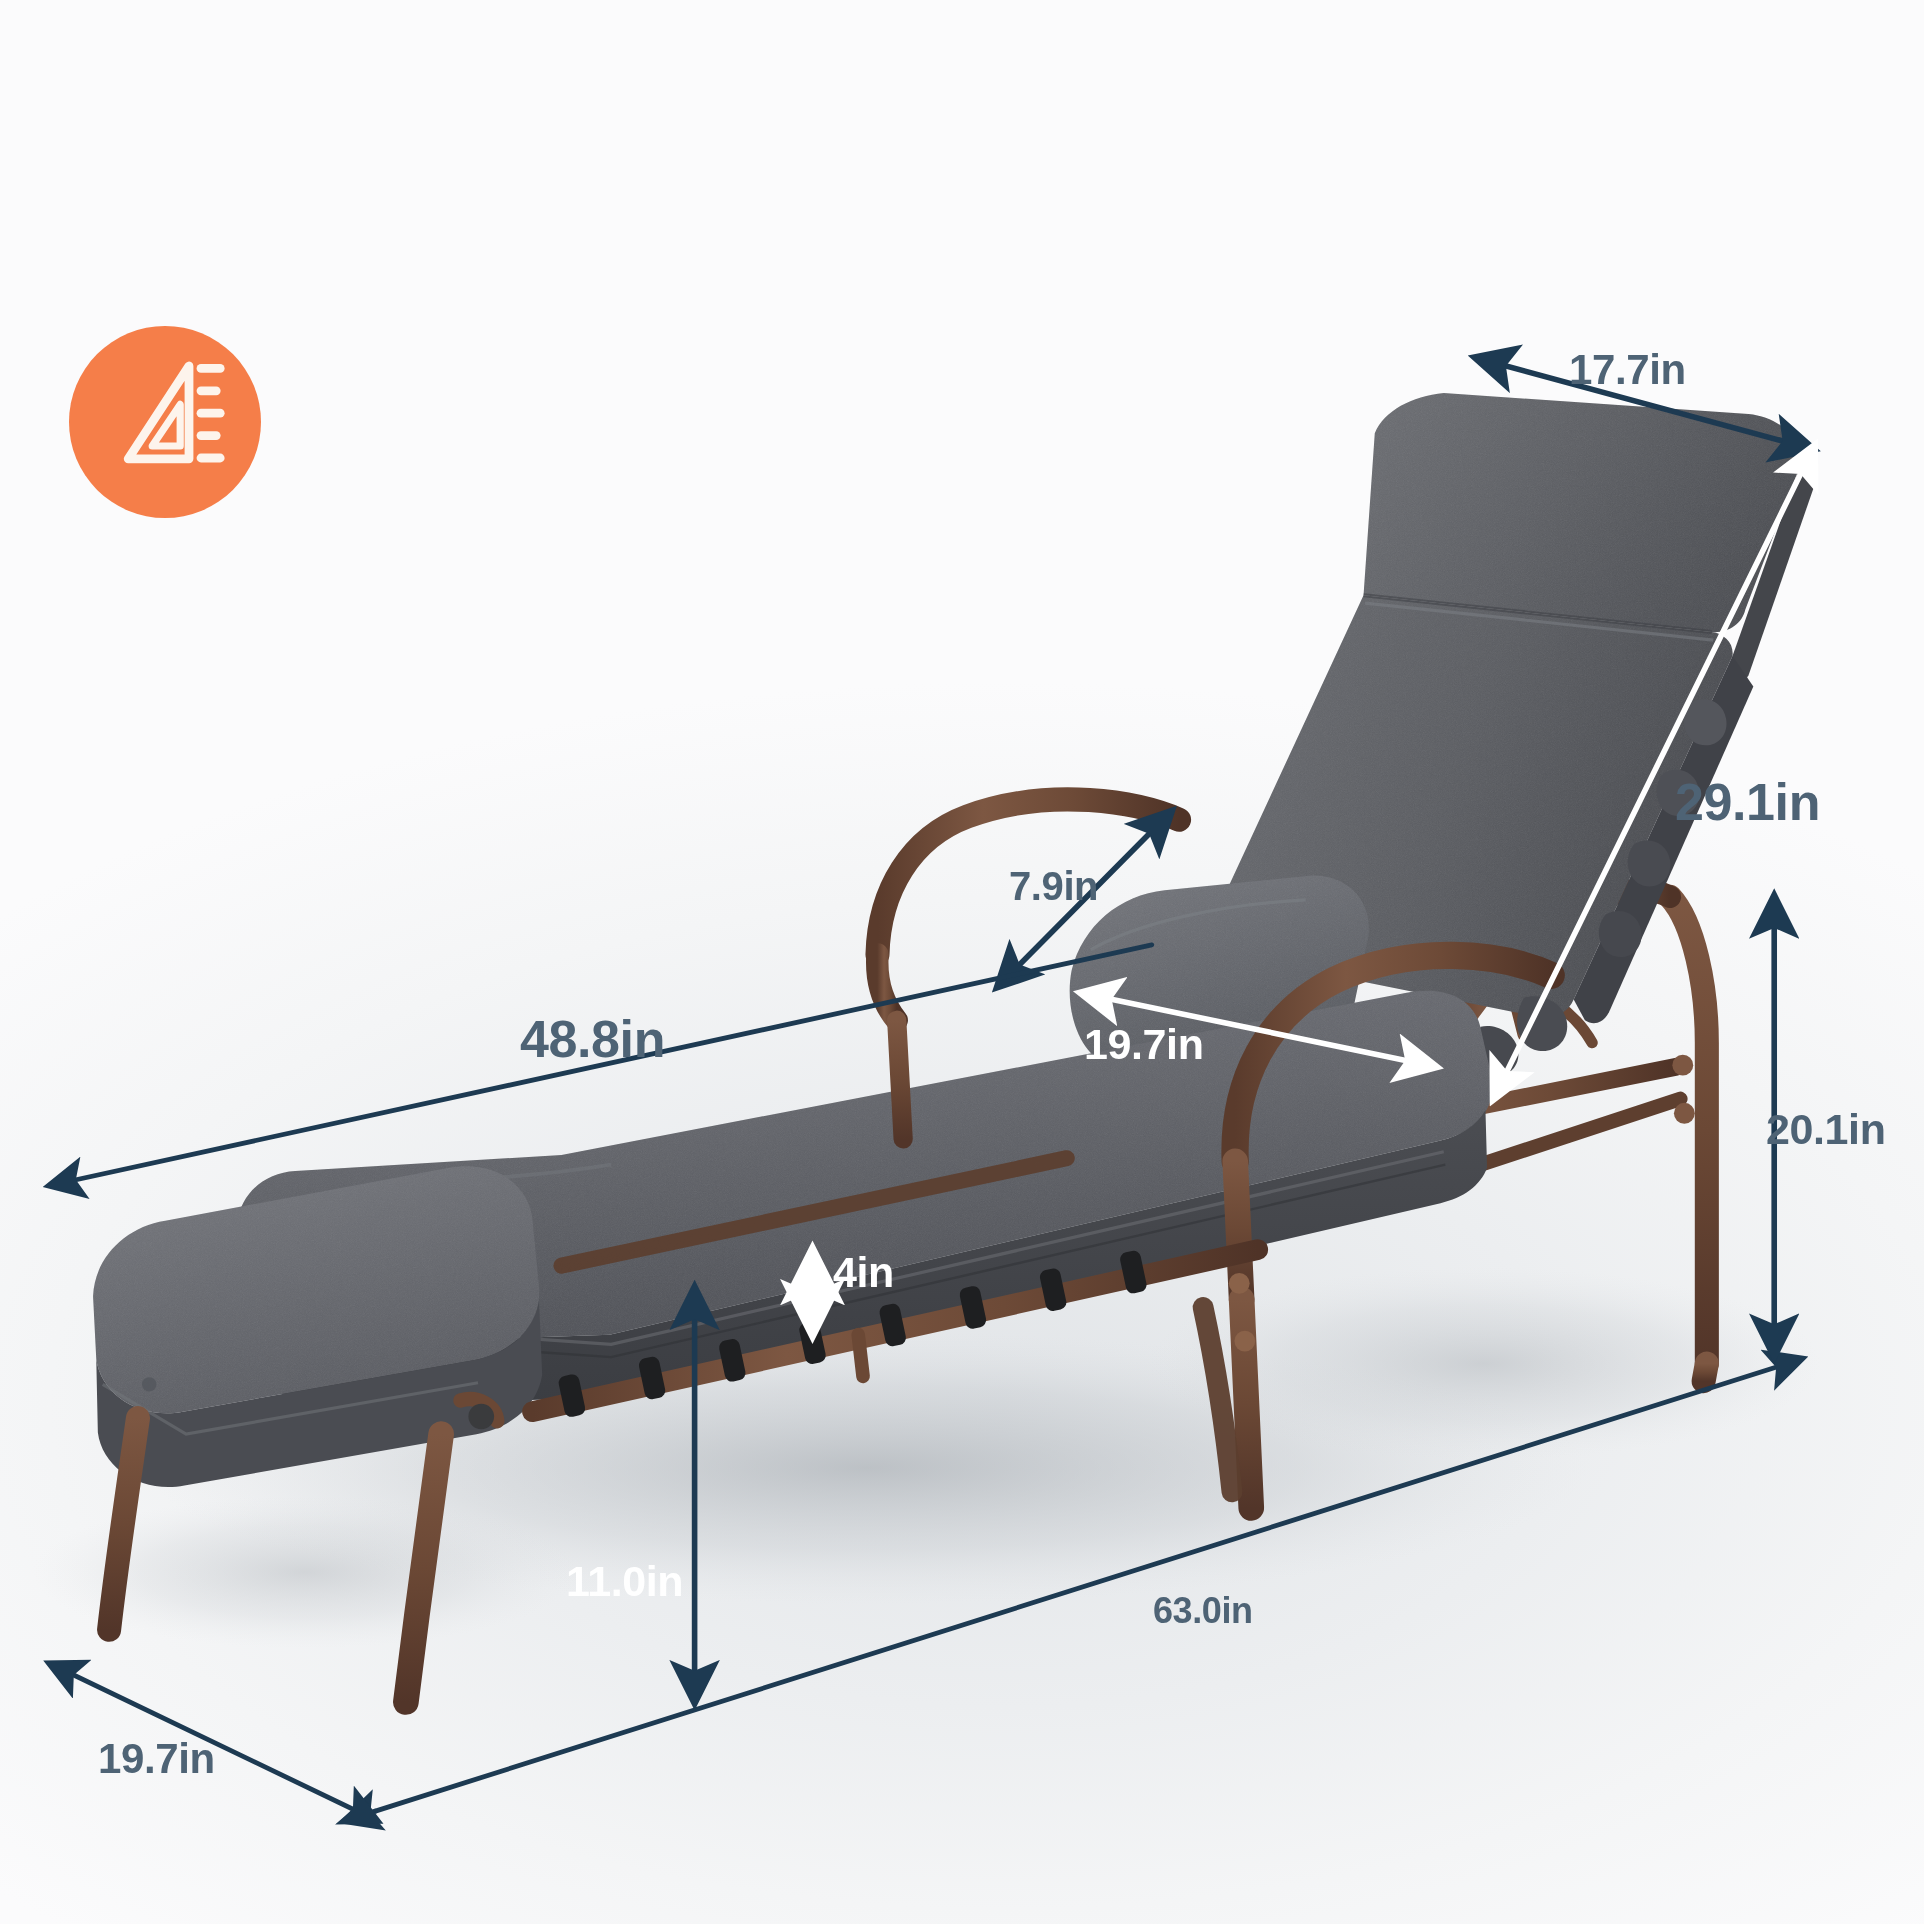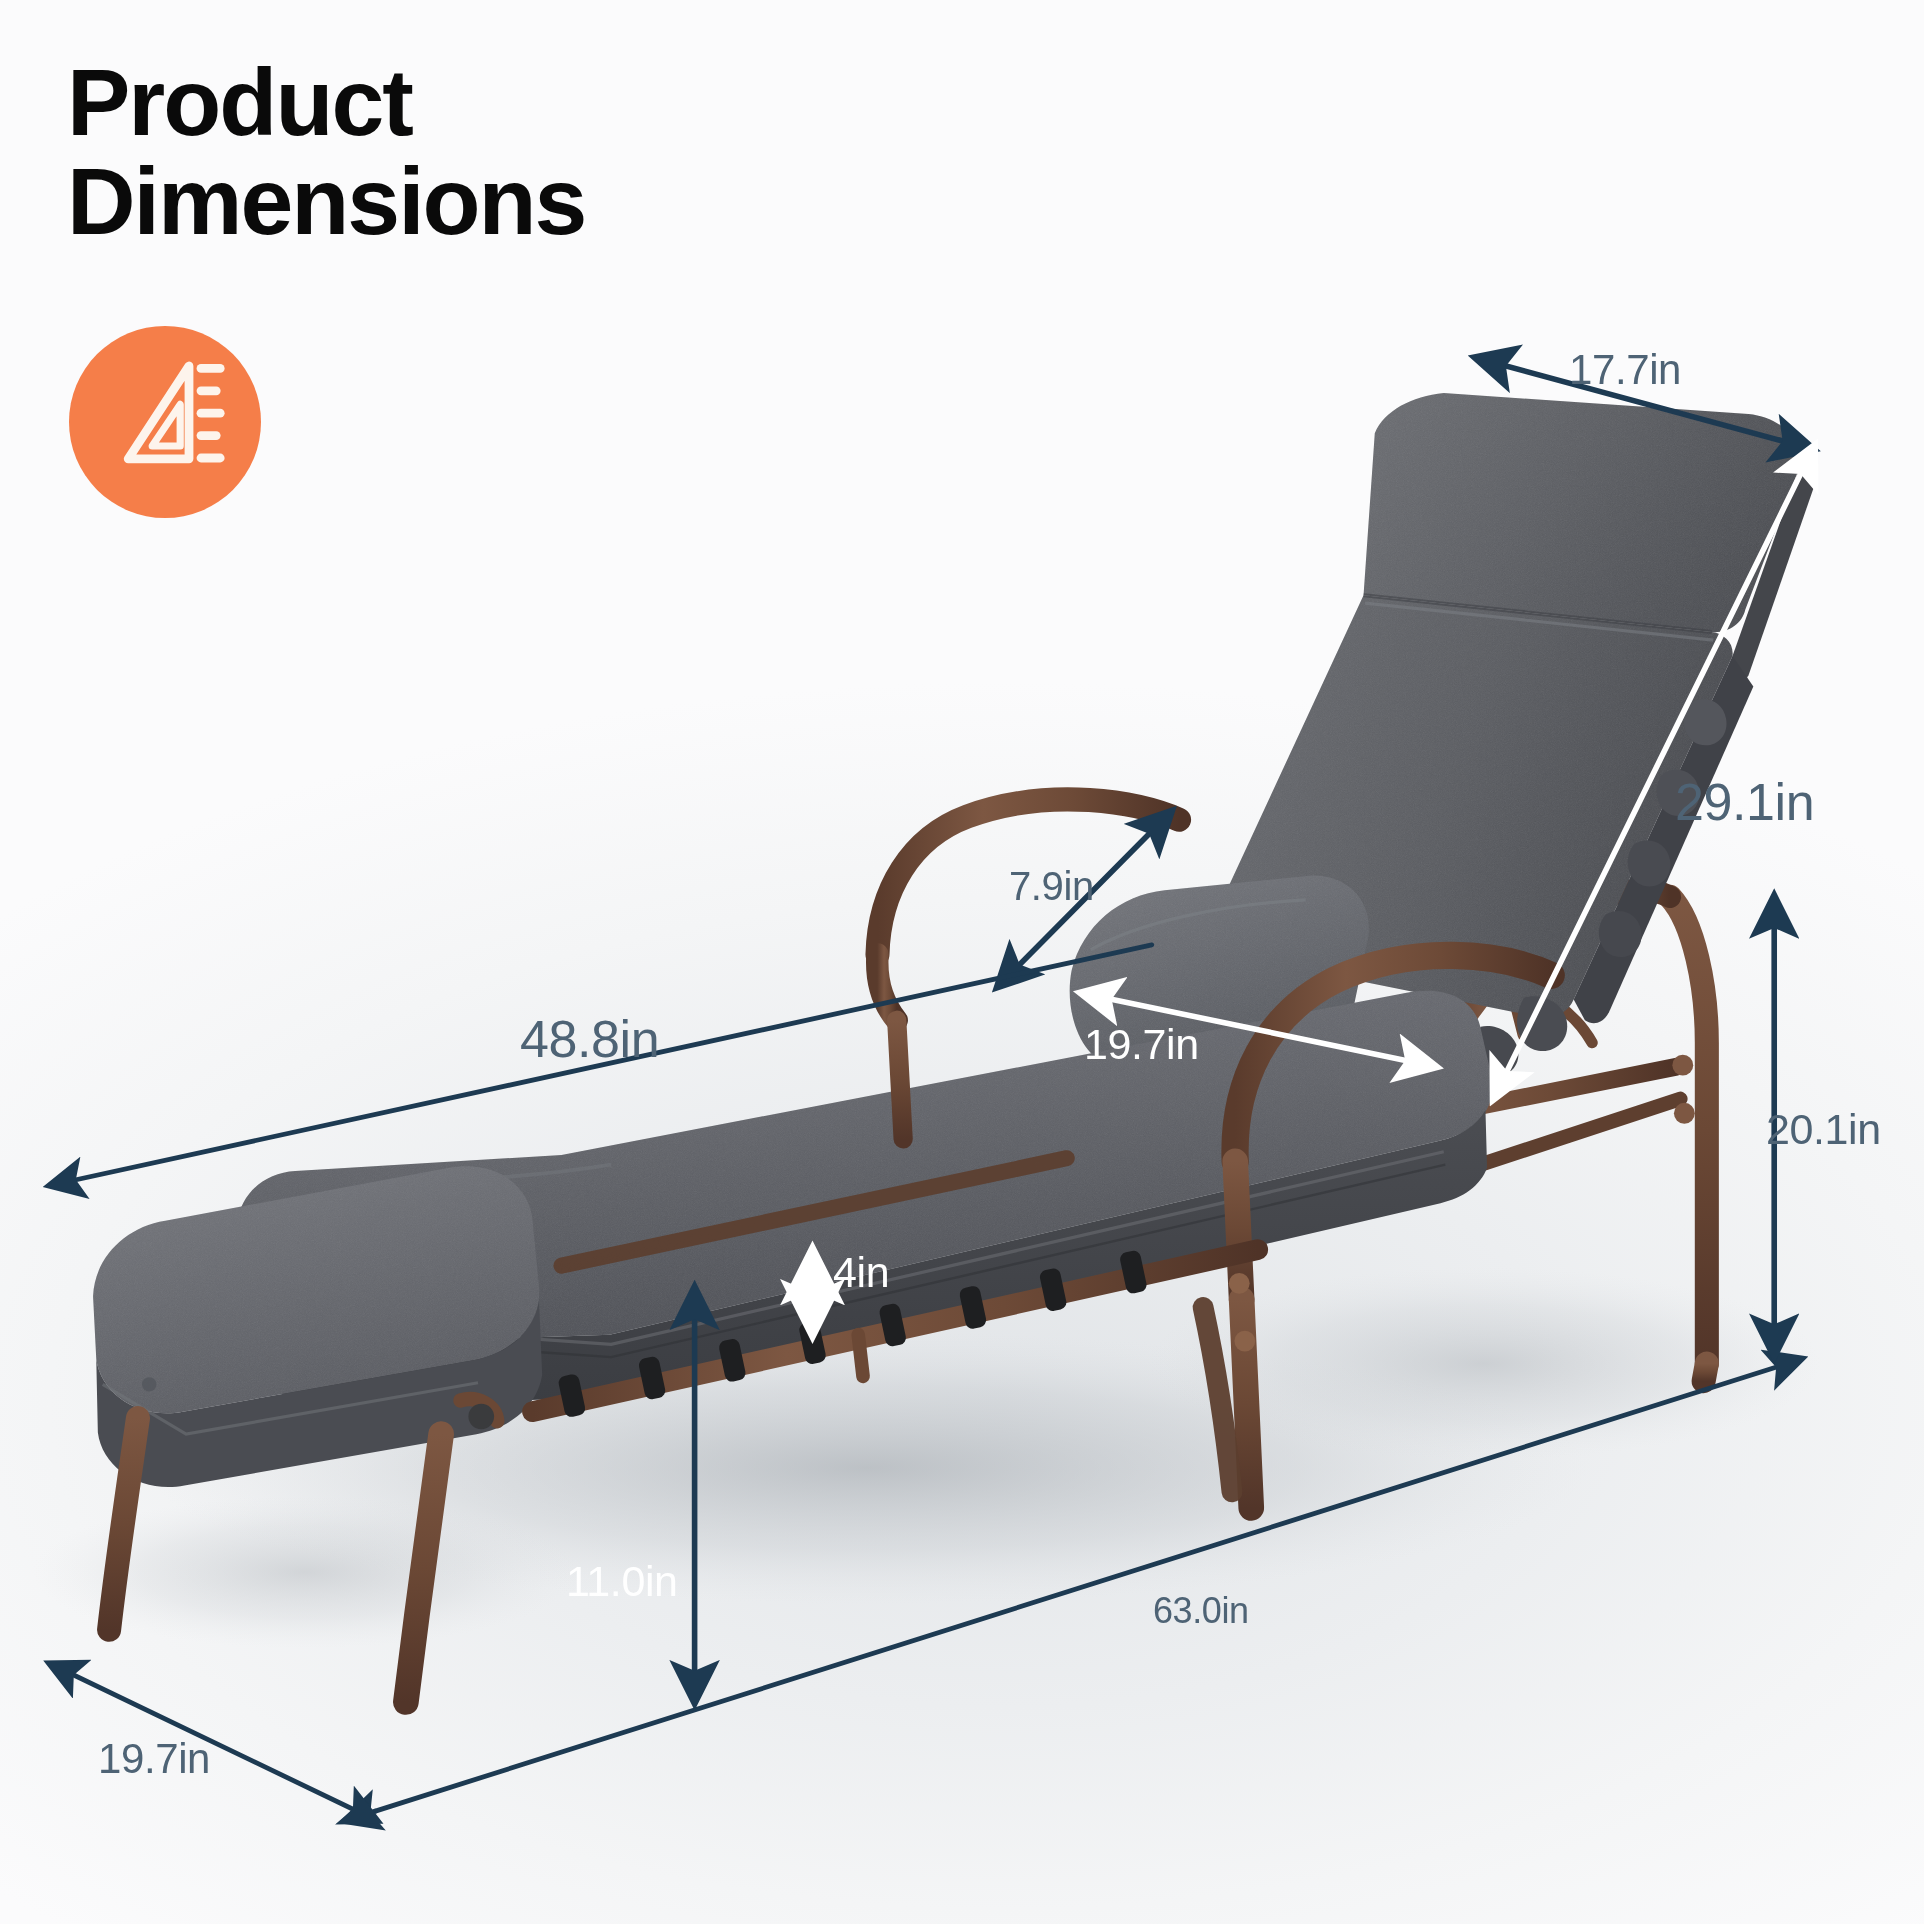--- a/index.html
+++ b/index.html
@@ -23,35 +23,31 @@
   }
   #badge{
     position:absolute;left:69px;top:326px;width:192px;height:192px;
     border-radius:50%;background:#f57e49;
   }
   #badge svg{position:absolute;left:0;top:0;}
   
   #art{position:absolute;left:0;top:0;width:1925px;height:1925px;}
   
   .dim{
-    position:absolute;font-weight:400;white-space:nowrap;
+    position:absolute;font-weight:700;white-space:nowrap;
     letter-spacing:-0.4px;
   }
   .dim.slate{color:#4e6375;}
   .dim.white{color:#ffffff;}
 </style>
 </head>
 <body>
 
 <div id="stage">
 
-  <div id="header">
-    <div id="title">Product
-Dimensions</div>
-  </div>
 
   <div id="badge">
     <svg width="192" height="192" viewBox="0 0 240 240">
 
       <path d="M74 166 L150 50 L150 166 Z" fill="none" stroke="#fdf4ec" stroke-width="11" stroke-linejoin="round" stroke-linecap="round"></path>
 
       <path d="M104 150 L139 98 L139 150 Z" fill="none" stroke="#fdf4ec" stroke-width="9" stroke-linejoin="round" stroke-linecap="round"></path>
 
       <g stroke="#fdf4ec" stroke-width="11" stroke-linecap="round">
         <line x1="165" y1="53" x2="189" y2="53"></line>

